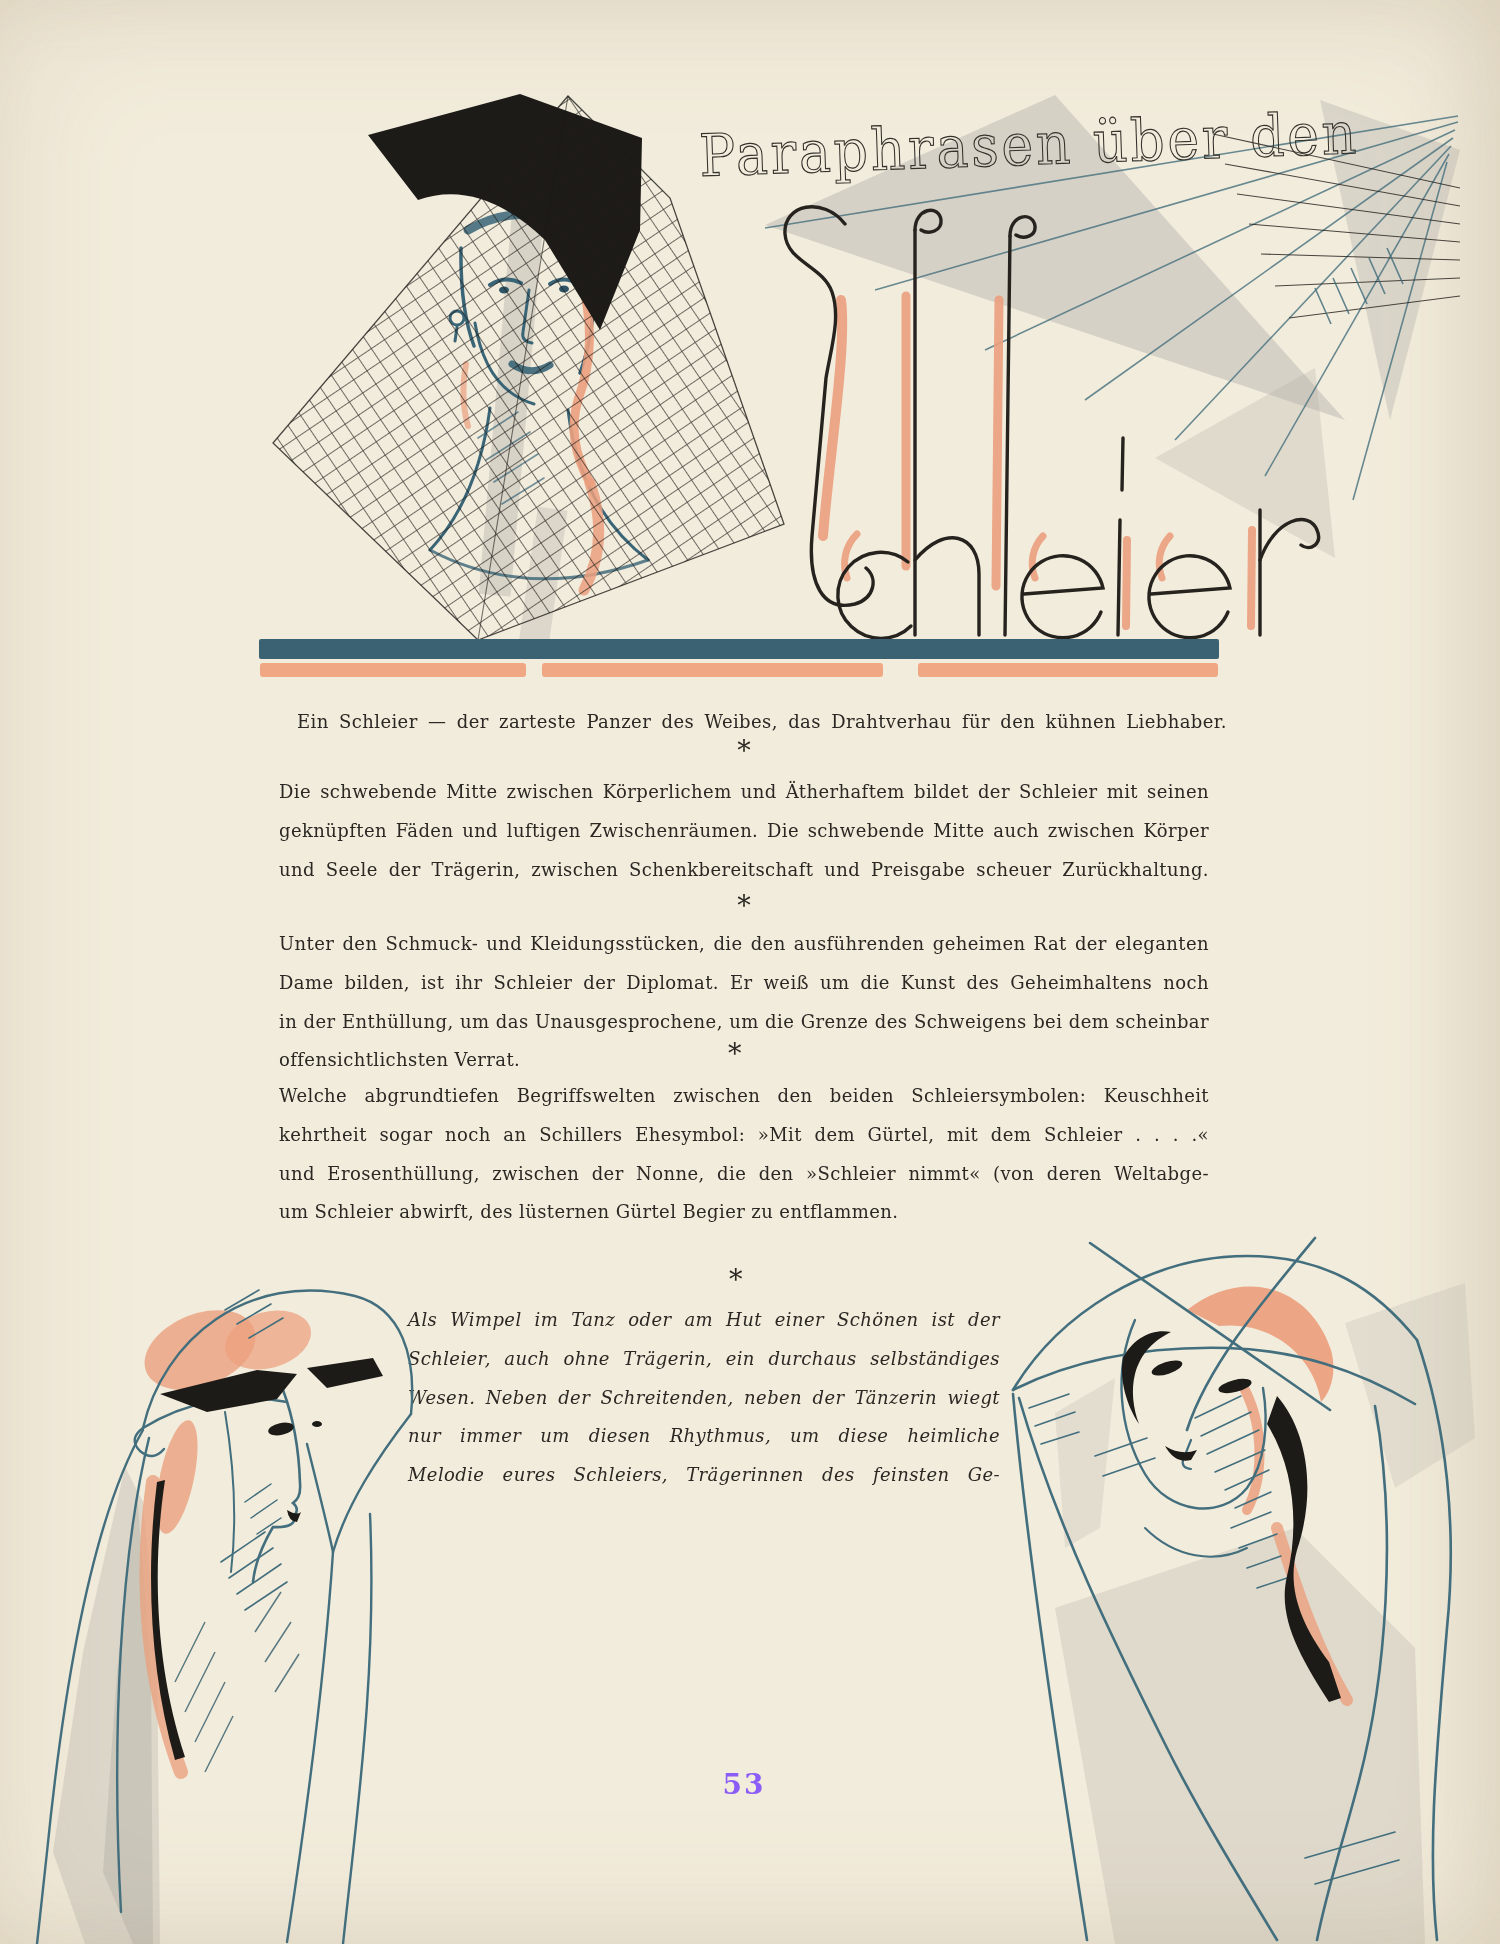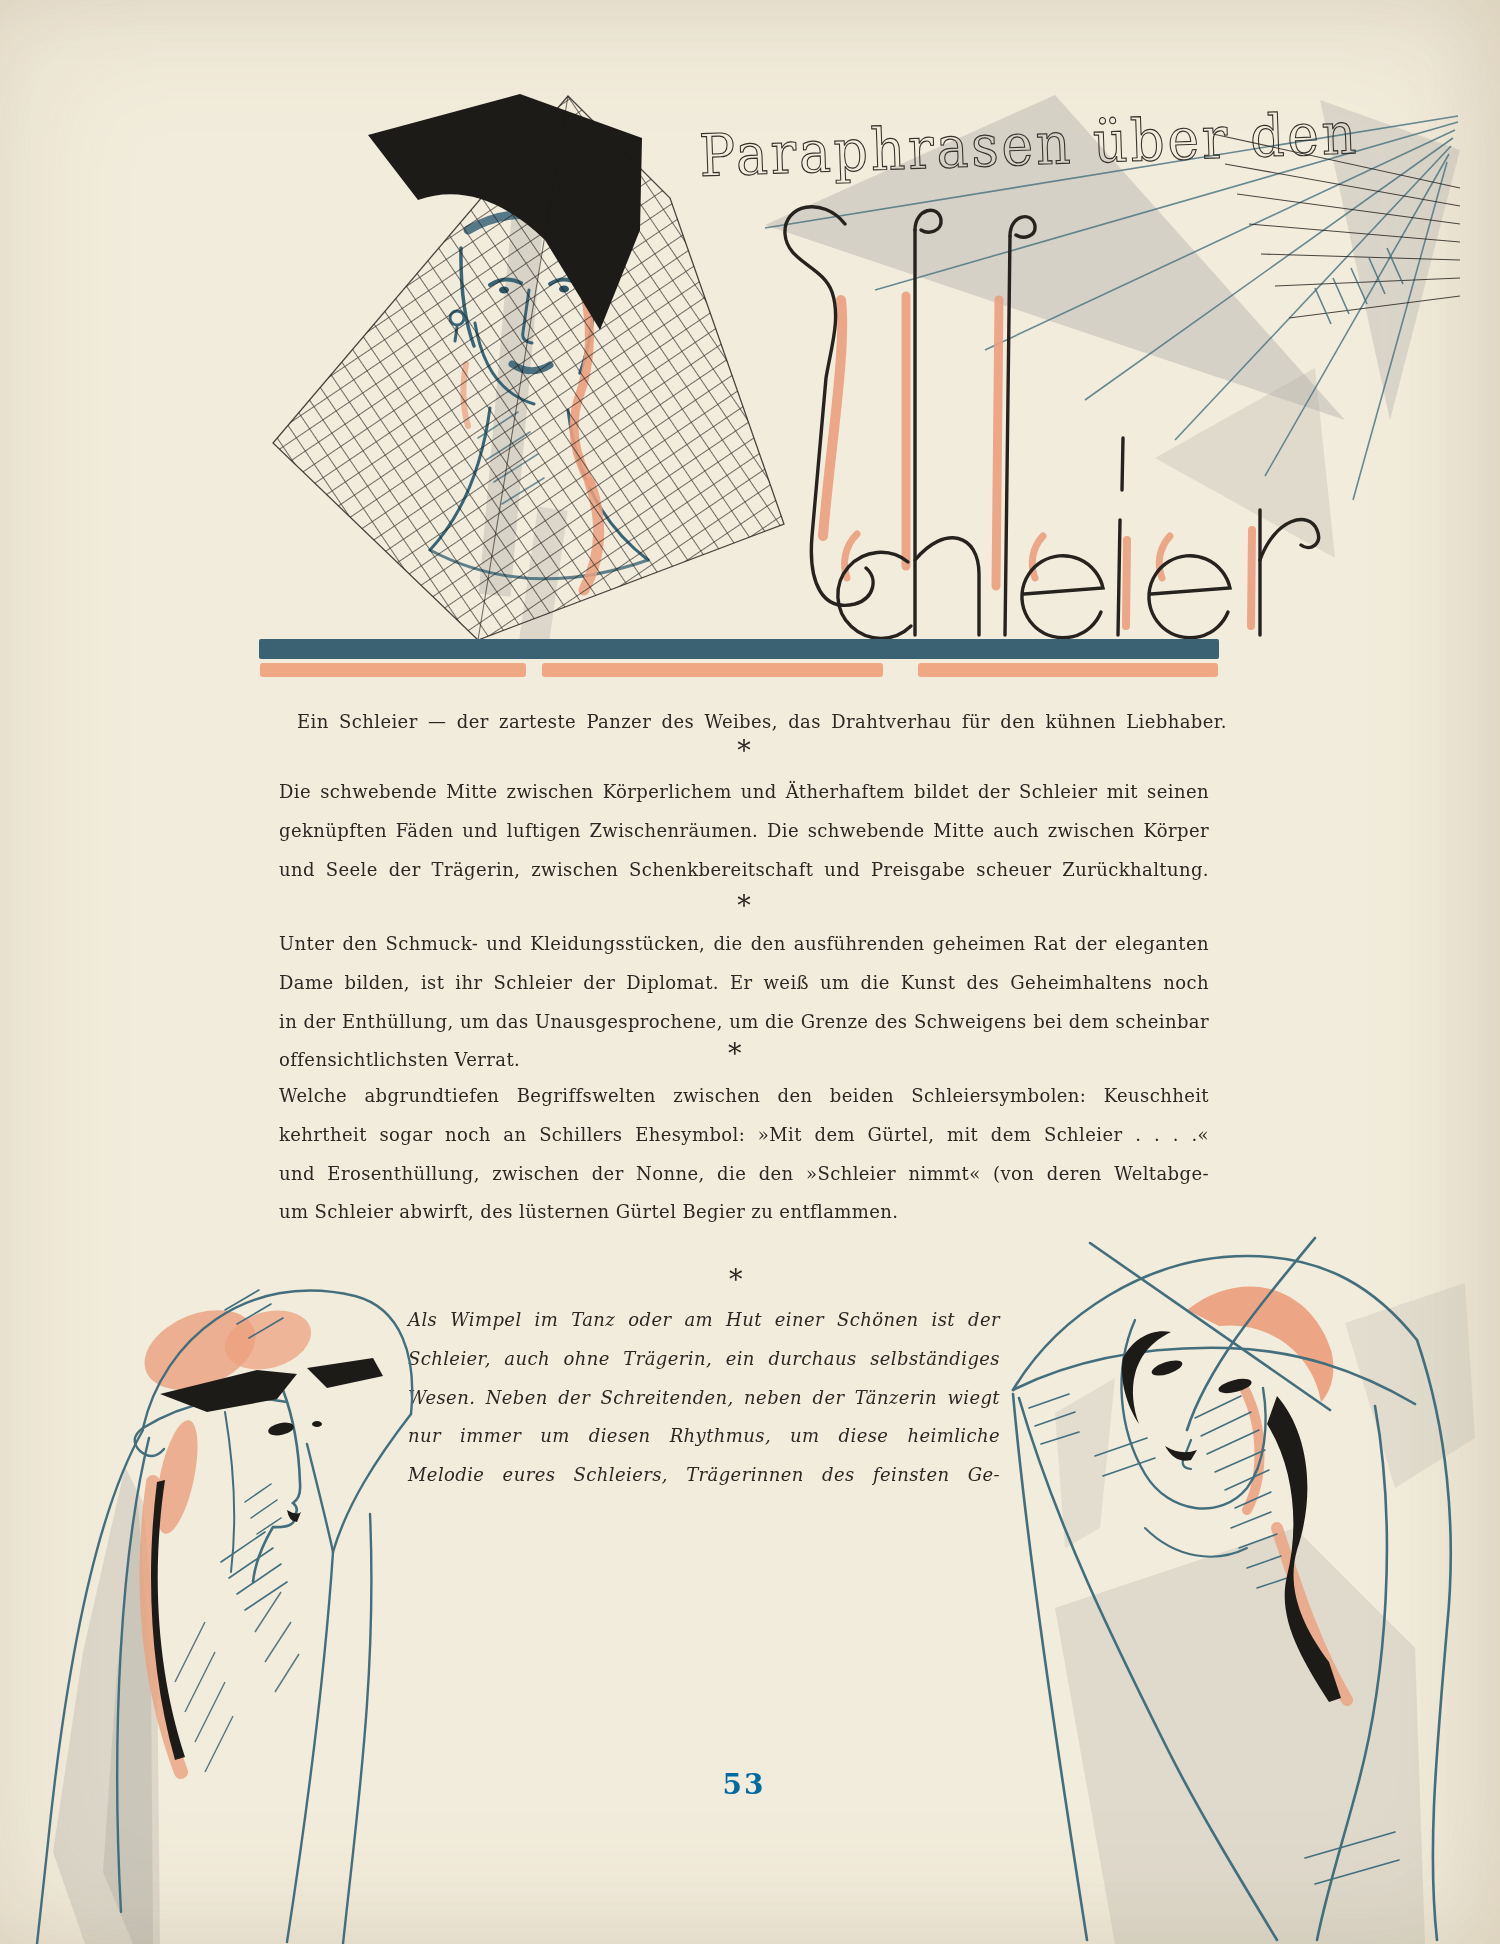--- a/index.html
+++ b/index.html
@@ -19,21 +19,21 @@
   .para{position:absolute;font-size:18px;letter-spacing:.4px;color:#2b2824;}
   .tline{height:38.8px;line-height:38.8px;white-space:nowrap;}
   .tline.just{text-align:justify;text-align-last:justify;}
   .star{
     position:absolute;font-size:27px;line-height:27px;color:#2b2824;
     font-family:"DejaVu Serif","Liberation Serif",serif;
   }
   .star.centered{left:279px;width:930px;text-align:center;}
   .pagenum{
     position:absolute;left:279px;top:1768px;width:930px;
-    text-align:center;font-size:28px;font-weight:bold;letter-spacing:2px;color:#0369a1;
+    text-align:center;font-size:28px;font-weight:bold;letter-spacing:2px;color:#8b5cf6;
   }
   .kicker-text{
     font-family:"DejaVu Serif","Liberation Serif",serif;
     fill:none;stroke:#35322c;stroke-width:1.15;
   }
   .hidden-word{opacity:0;font-size:40px;}
 </style>
 </head>
 <body>
 

